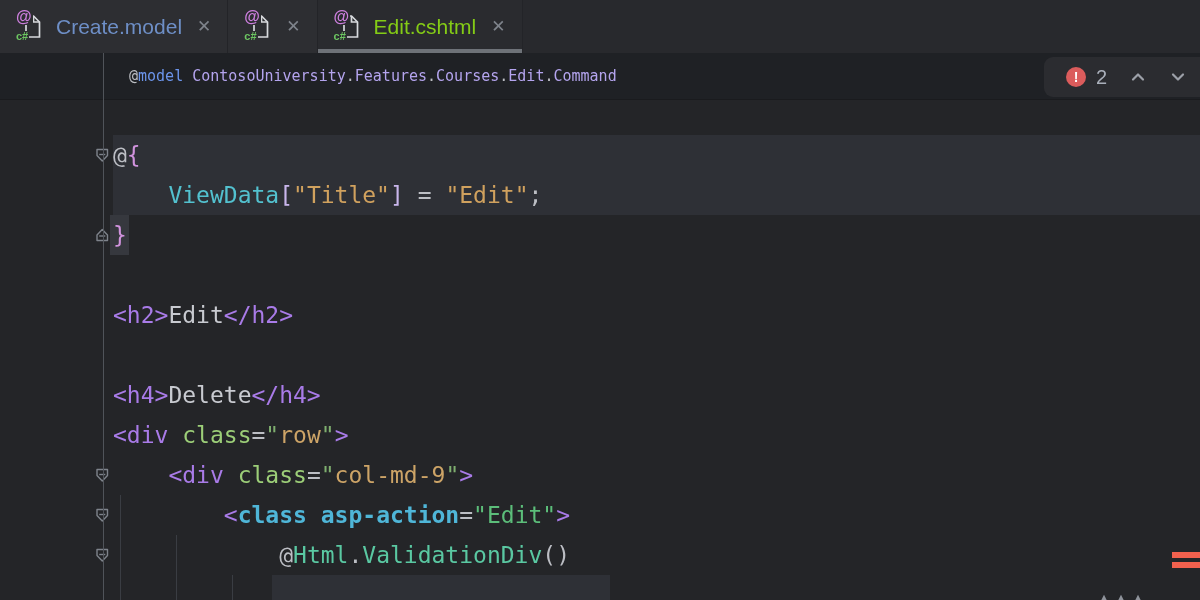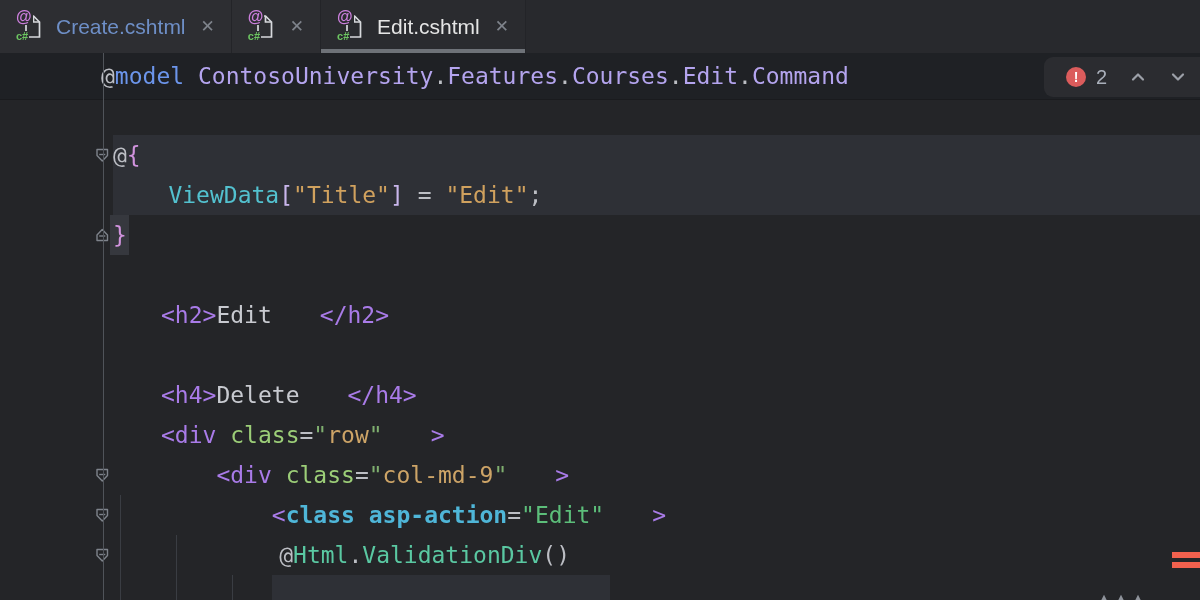--- a/index.html
+++ b/index.html
@@ -52,21 +52,21 @@
               color:var(--punct); }
 
   .tok-ws        { color:transparent; }
   .tok-punct     { color:var(--punct); }
   .tok-keyword   { color:var(--keyword); }
   .tok-namespace { color:var(--namespace); }
   .tok-brace     { color:var(--brace); }
   .tok-property  { color:var(--property); }
   .tok-bracket   { color:var(--bracket); }
   .tok-string    { color:var(--string); }
-  .tok-tag       { color:var(--tag);margin-left:48px; }
+  .tok-tag       { color:var(--tag); }
   .tok-text      { color:var(--text); }
   .tok-attr      { color:var(--attr); }
   .tok-attrq     { color:var(--attrq); }
   .tok-cssclass  { color:var(--cssclass); }
   .tok-taghelper { color:var(--taghelper); font-weight:bold; }
   .tok-helperval { color:var(--helperval); }
   .tok-method    { color:var(--method); }
 
   #gutter-marks { position:absolute; left:0; top:0; }
   .fold-marker { position:absolute; left:94px; width:17px; height:18px; }
@@ -75,22 +75,22 @@
                  background:var(--stripeRed); }
   .sm1 { top:499px; } .sm2 { top:509px; }
 
   .overflow-tris { position:absolute; left:1098px; top:534px; font-size:20px;
                    color:var(--triangles); letter-spacing:5px; }
 
   
   .sticky { position:absolute; top:53px; left:0; right:0; height:47px;
             background:var(--stickyBg); z-index:4;
             border-bottom:1px solid var(--stickyBorder); }
-  #sticky-line { position:absolute; left:101px; top:0; height:47px; line-height:47px;
-                 font-family:"DejaVu Sans Mono", monospace; font-size:23px;
+  #sticky-line { position:absolute; left:129px; top:0; height:47px; line-height:47px;
+                 font-family:"DejaVu Sans Mono", monospace; font-size:15px;
                  white-space:pre; }
 
   .vline { position:absolute; left:103px; top:53px; bottom:0; width:1px;
            background:var(--gutterLine); z-index:5; }
 
   .widget { position:absolute; left:1044px; top:4px; width:170px; height:40px;
             background:var(--widgetBg); border-radius:9px; display:flex;
             align-items:center; padding-left:22px; z-index:6; }
   .err-circle { width:20px; height:20px; border-radius:50%; background:var(--errRed);
                 color:#FFFFFF; font-weight:bold; font-size:14px; text-align:center;
@@ -106,21 +106,21 @@
   <div class="tabbar">
     <div class="tab">
       <span class="file-icon">
         <svg width="27" height="27" viewBox="0 0 27 27">
           <path d="M10 3 H17.5 L23.5 9 V24 H10 Z" fill="none" stroke="#D7D9DD" stroke-width="1.7"></path>
           <path d="M17.5 3 V9 H23.5" fill="none" stroke="#D7D9DD" stroke-width="1.7"></path>
         </svg>
         <span class="fi-at">@</span>
         <span class="fi-cs">c#</span>
       </span>
-      <span class="tab-label" style="color: rgb(110, 143, 199);">Create.cshtml</span>
+      <span class="tab-label" style="color: rgb(110, 143, 199);">Create.model</span>
       <span class="tab-close">✕</span>
 
     </div>
     <div class="tab">
       <span class="file-icon">
         <svg width="27" height="27" viewBox="0 0 27 27">
           <path d="M10 3 H17.5 L23.5 9 V24 H10 Z" fill="none" stroke="#D7D9DD" stroke-width="1.7"></path>
           <path d="M17.5 3 V9 H23.5" fill="none" stroke="#D7D9DD" stroke-width="1.7"></path>
         </svg>
         <span class="fi-at">@</span>
@@ -131,21 +131,21 @@
     </div>
     <div class="tab active">
       <span class="file-icon">
         <svg width="27" height="27" viewBox="0 0 27 27">
           <path d="M10 3 H17.5 L23.5 9 V24 H10 Z" fill="none" stroke="#D7D9DD" stroke-width="1.7"></path>
           <path d="M17.5 3 V9 H23.5" fill="none" stroke="#D7D9DD" stroke-width="1.7"></path>
         </svg>
         <span class="fi-at">@</span>
         <span class="fi-cs">c#</span>
       </span>
-      <span class="tab-label" style="color: #e5e5e5;">Edit.cshtml</span>
+      <span class="tab-label" style="color: #84cc16;">Edit.cshtml</span>
       <span class="tab-close">✕</span>
       <div class="tab-underline"></div>
     </div>
   </div>
 
   <div class="editor-area">
     <div class="band"></div>
     <div class="brace-box"></div>
     <div class="html-box"></div>
     <div class="indent-guide ig1"></div>

